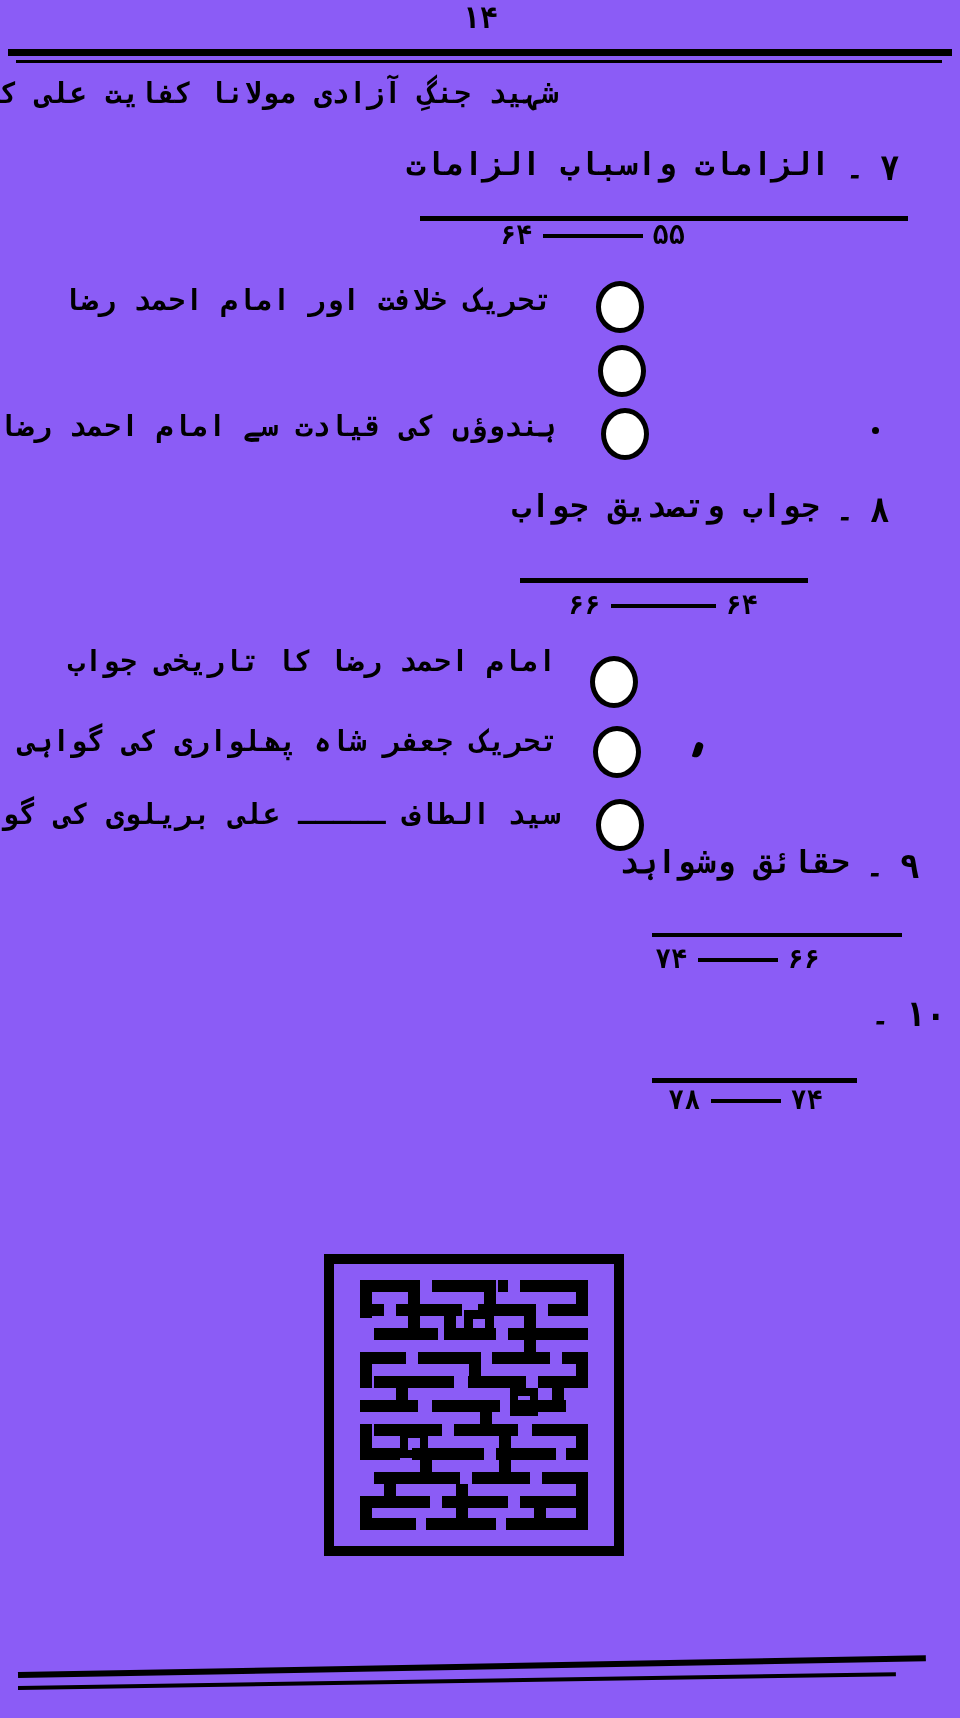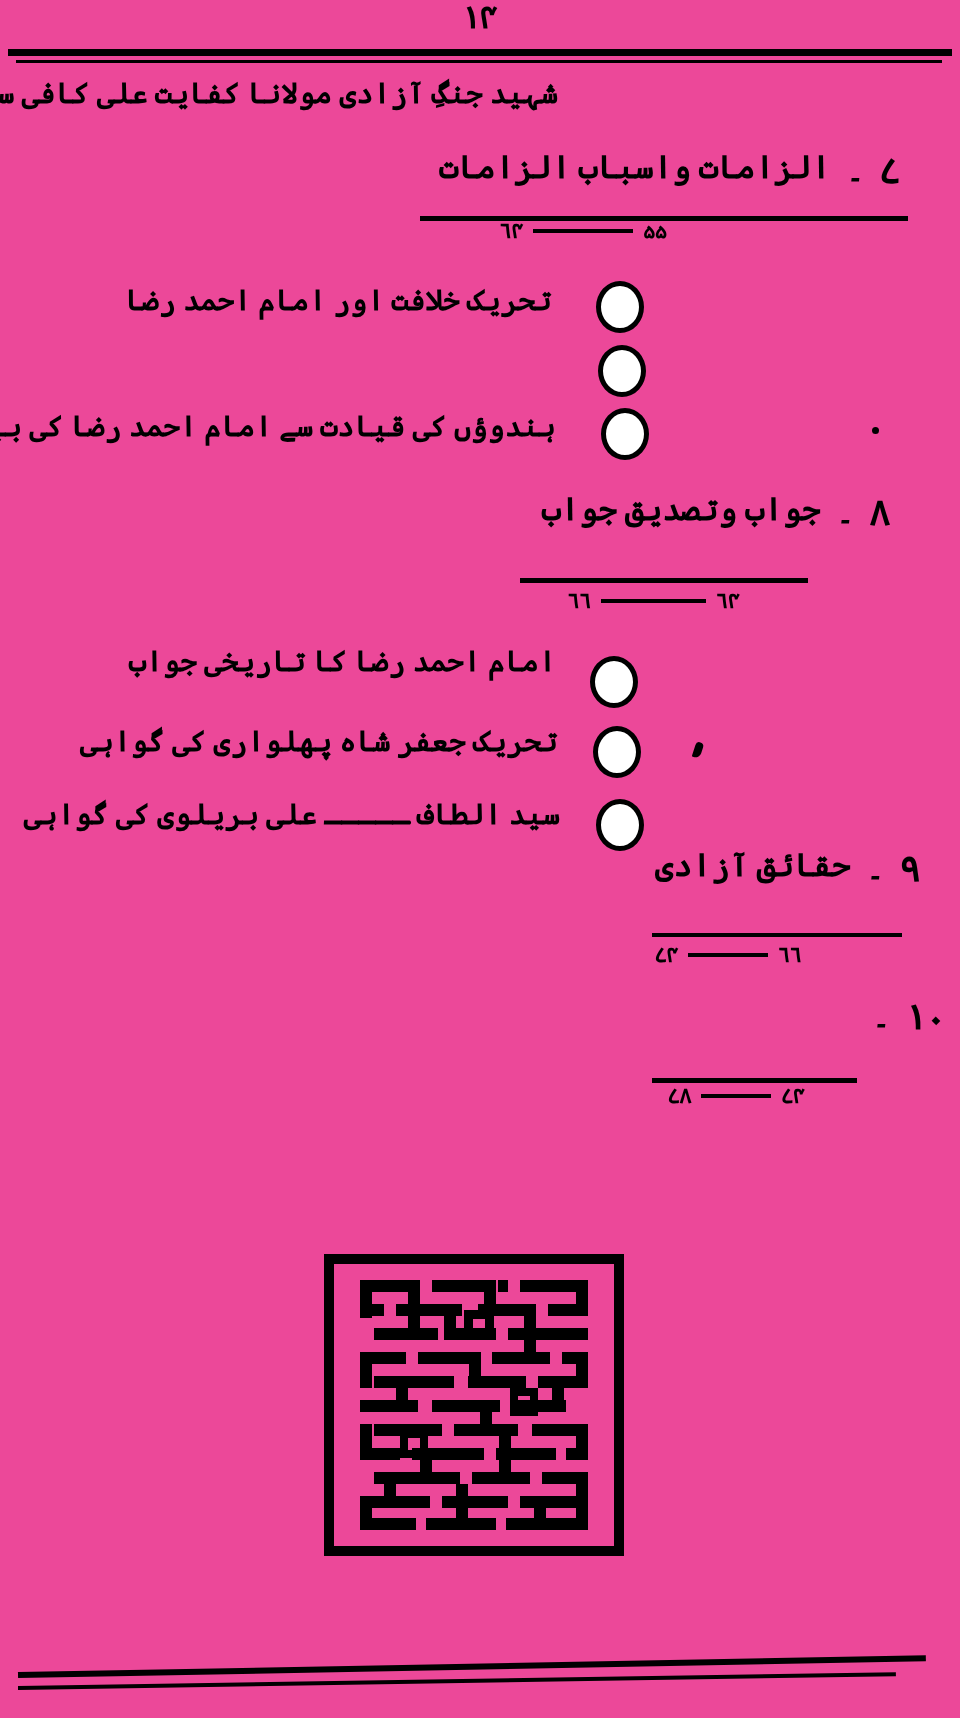--- a/index.html
+++ b/index.html
@@ -1,18 +1,18 @@
 <!DOCTYPE html>
 <html lang="ur"><head>
 <meta charset="utf-8">
 <style>
   html,body{margin:0;padding:0;background:#e8e8e8;}
   .page{
-    position:relative;width:960px;height:1718px;background:#ec4899;
-    font-family:Liberation Serif, serif;color:#000;overflow:hidden;margin:0 auto;
+    position:relative;width:960px;height:1718px;background:#8b5cf6;
+    font-family:Liberation Mono, monospace;color:#000;overflow:hidden;margin:0 auto;
   }
   .abs{position:absolute;}
   .ink{background:#000;}
   
   .page-number{top:0px;left:0;right:0;text-align:center;font-size:30px;font-weight:bold;}
   
   .rule-top-a{top:49px;left:8px;width:944px;height:7px;}
   .rule-top-b{top:60px;left:16px;width:926px;height:3px;}
   
   .header-line{top:76px;right:402px;direction:rtl;white-space:nowrap;
@@ -25,21 +25,21 @@
   .sec-title{font-size:32px;line-height:1.2;}
   .sec7-head{top:148px;right:60px;}
   .sec8-head{top:490px;right:70px;}
   .sec9-head{top:846px;right:40px;}
   .sec10-head{top:994px;right:14px;}
   .sec7-underline{top:216px;left:420px;width:488px;height:5px;}
   .sec8-underline{top:578px;left:520px;width:288px;height:5px;}
   .sec9-underline{top:933px;left:652px;width:250px;height:4px;}
   .sec10-underline{top:1078px;left:652px;width:205px;height:5px;}
   
-  .range{display:flex;align-items:center;gap:10px;font-weight:bold;font-size:20px;direction:ltr;}
+  .range{display:flex;align-items:center;gap:10px;font-weight:bold;font-size:27px;direction:ltr;}
   .range .dash{height:4px;background:#000;display:inline-block;}
   .sec7-range{top:219px;left:500px;}  .sec7-range .dash{width:100px;}
   .sec8-range{top:589px;left:568px;}  .sec8-range .dash{width:105px;}
   .sec9-range{top:943px;left:655px;}  .sec9-range .dash{width:80px;}
   .sec10-range{top:1084px;left:668px;} .sec10-range .dash{width:70px;}
   
   .bullet-circle{width:38px;height:42px;border:5px solid #000;border-radius:50%;background:#fff;}
   .s7c1{left:596px;top:281px;} .s7c2{left:598px;top:345px;} .s7c3{left:601px;top:408px;}
   .s8c1{left:590px;top:656px;} .s8c2{left:593px;top:726px;} .s8c3{left:596px;top:799px;}
   .bullet-text{direction:rtl;white-space:nowrap;font-size:29px;font-weight:bold;text-align:center;}
@@ -101,21 +101,21 @@
   <div class="abs bullet-text s8t1">امام احمد رضا کا تاریخی جواب</div>
   <div class="abs bullet-circle s8c2"></div>
   <div class="abs bullet-text s8t2">تحریک جعفر شاہ پھلواری کی گواہی</div>
   <div class="abs bullet-circle s8c3"></div>
   <div class="abs bullet-text s8t3">سید الطاف ـــــ علی بریلوی کی گواہی</div>
   <div class="abs ink noise-comma"></div>
 
   <div class="abs sec-head sec9-head">
     <span class="sec-num">۹</span>
     <span class="sec-sep">۔</span>
-    <span class="sec-title">حقائق آزادی</span>
+    <span class="sec-title">حقائق وشواہد</span>
   </div>
   <div class="abs ink sec9-underline"></div>
   <div class="abs range sec9-range">
     <span>۷۴</span>
     <span class="dash"></span>
     <span>۶۶</span>
   </div>
 
   <div class="abs sec-head sec10-head">
     <span class="sec-num">۱۰</span>

